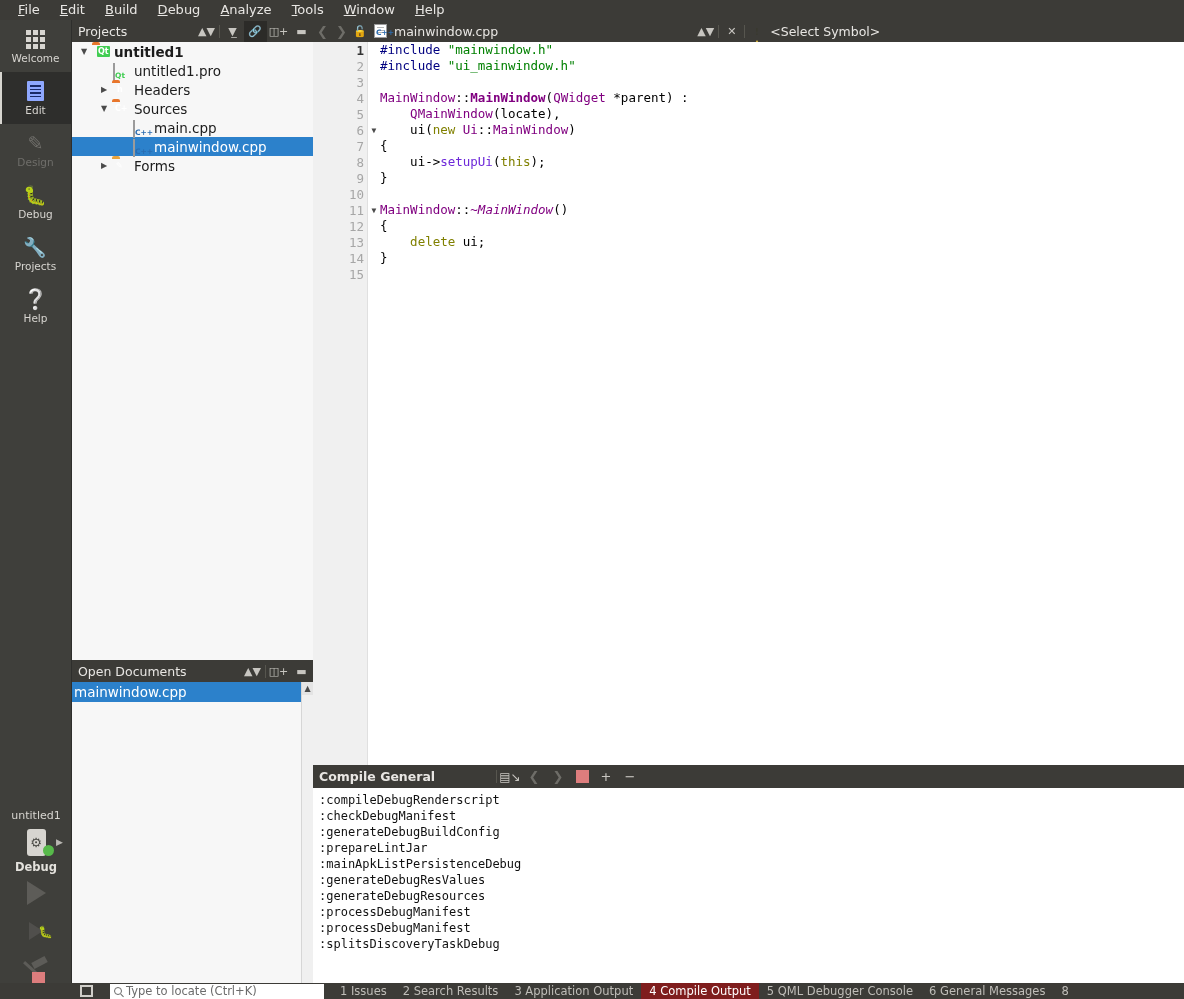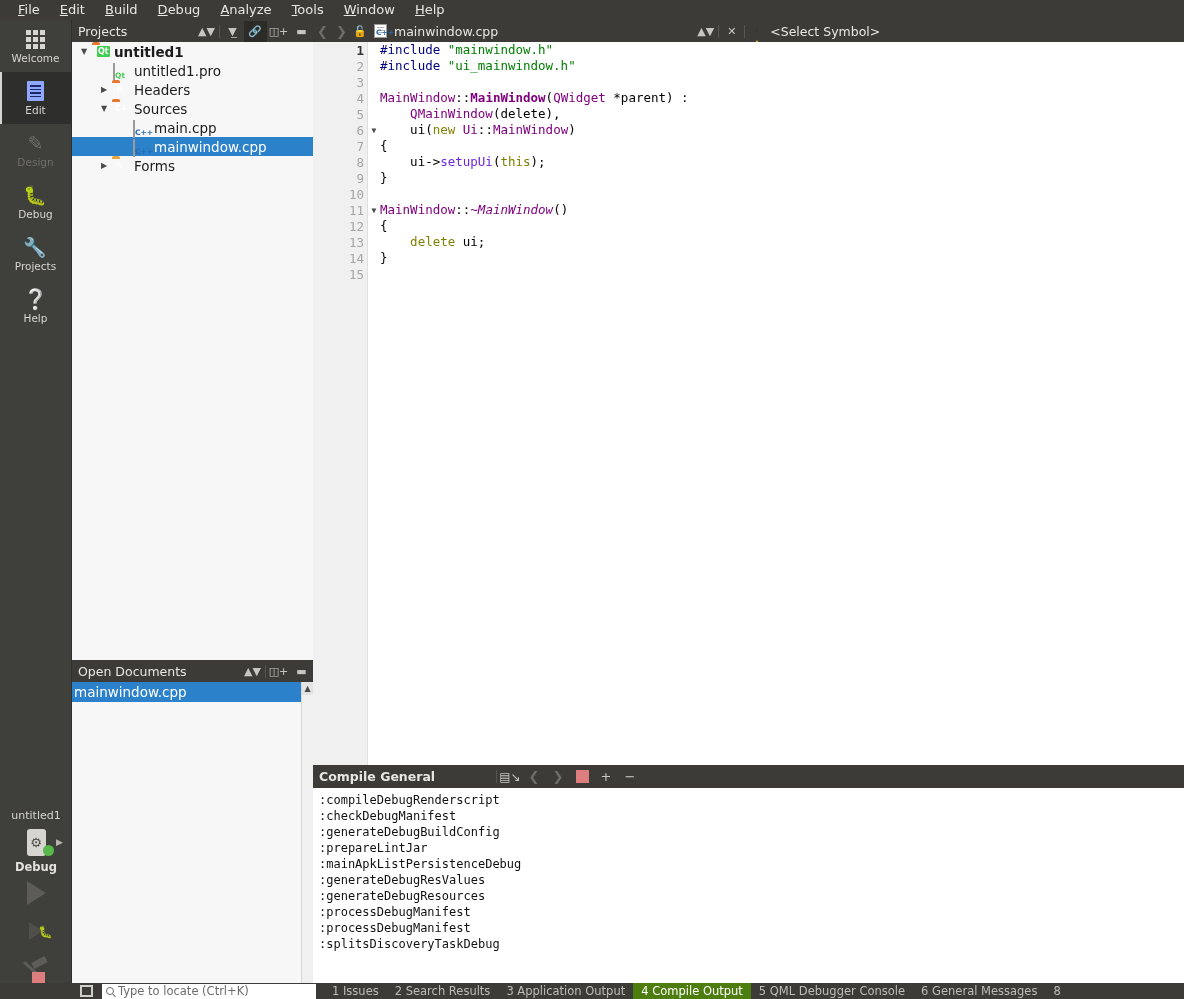--- a/index.html
+++ b/index.html
@@ -153,27 +153,27 @@
   }
   .oline { height: 16px; line-height: 16px; white-space: pre; }
 
   
   .statusbar { position: absolute; left: 0; bottom: 0; width: 1184px; height: 16px; background: #3c3b37;
                display: flex; align-items: center; overflow: hidden; }
   .sb-toggle { width: 28px; height: 15px; display: flex; align-items: center; justify-content: center; margin-left: 72px;}
   .sb-toggle i { width: 13px; height: 12px; border: 2px solid #d0cec9; background: #3c3b37; display: block; }
   .locator {
     width: 214px; height: 15px; background: #ffffff; color: #6b6b6b; font-size: 11.5px;
-    display: flex; align-items: center; padding-left: 4px; gap: 4px; margin-left: 2px; overflow: hidden;
+    display: flex; align-items: center; padding-left: 4px; gap: 4px; margin-left: 10px; overflow: hidden;
   }
   .mag { width: 8px; height: 8px; border: 1.4px solid #6b6b6b; border-radius: 50%; position: relative; flex: 0 0 auto; }
   .mag::after { content:""; position:absolute; right:-3px; bottom:-2px; width:4px; height:1.4px; background:#6b6b6b; transform: rotate(45deg); }
   .otabs { display: flex; align-items: center; margin-left: 8px; gap: 0; }
   .otab { color: #bfbdb8; font-size: 11.5px; padding: 1px 8px; white-space: nowrap; line-height: 14px; }
-  .otab.active { background: #4d7c0f; color: #ffffff; }
+  .otab.active { background: #7f1d1d; color: #ffffff; }
 </style>
 </head>
 <body>
 
 <div class="app">
 
   <div class="menubar" id="menubar">
       <div class="menu-item"><u>F</u>ile</div>
       <div class="menu-item"><u>E</u>dit</div>
       <div class="menu-item"><u>B</u>uild</div>
@@ -402,21 +402,21 @@
           <div class="gline">12</div>
           <div class="gline">13</div>
           <div class="gline">14</div>
           <div class="gline">15</div>
         </div>
       <div class="code" id="code">
           <div class="cline"><span class="pp">#include </span><span class="s">"mainwindow.h"</span></div>
           <div class="cline"><span class="pp">#include </span><span class="s">"ui_mainwindow.h"</span></div>
           <div class="cline">&nbsp;</div>
           <div class="cline"><span class="ty">MainWindow</span><span class="op">::</span><span class="tyb">MainWindow</span><span class="op">(</span><span class="ty">QWidget</span><span class="op"> *parent) :</span></div>
-          <div class="cline"><span class="op">    </span><span class="ty">QMainWindow</span><span class="op">(delete),</span></div>
+          <div class="cline"><span class="op">    </span><span class="ty">QMainWindow</span><span class="op">(locate),</span></div>
           <div class="cline"><span class="op">    ui(</span><span class="k">new</span><span class="op"> </span><span class="ty">Ui</span><span class="op">::</span><span class="ty">MainWindow</span><span class="op">)</span></div>
           <div class="cline"><span class="op">{</span></div>
           <div class="cline"><span class="op">    ui-&gt;</span><span class="fn">setupUi</span><span class="op">(</span><span class="k">this</span><span class="op">);</span></div>
           <div class="cline"><span class="op">}</span></div>
           <div class="cline">&nbsp;</div>
           <div class="cline"><span class="ty">MainWindow</span><span class="op">::</span><span class="tyi">~MainWindow</span><span class="op">()</span></div>
           <div class="cline"><span class="op">{</span></div>
           <div class="cline"><span class="op">    </span><span class="k">delete</span><span class="op"> ui;</span></div>
           <div class="cline"><span class="op">}</span></div>
           <div class="cline">&nbsp;</div>

